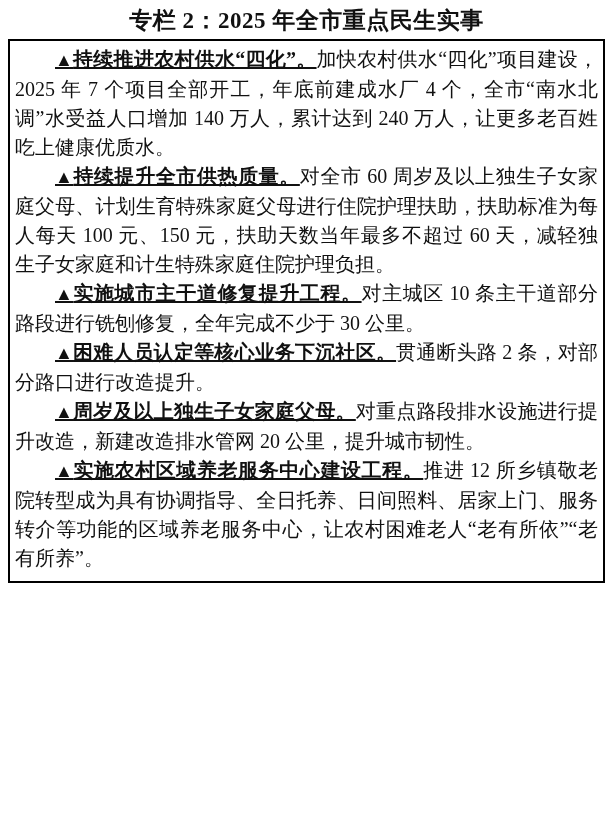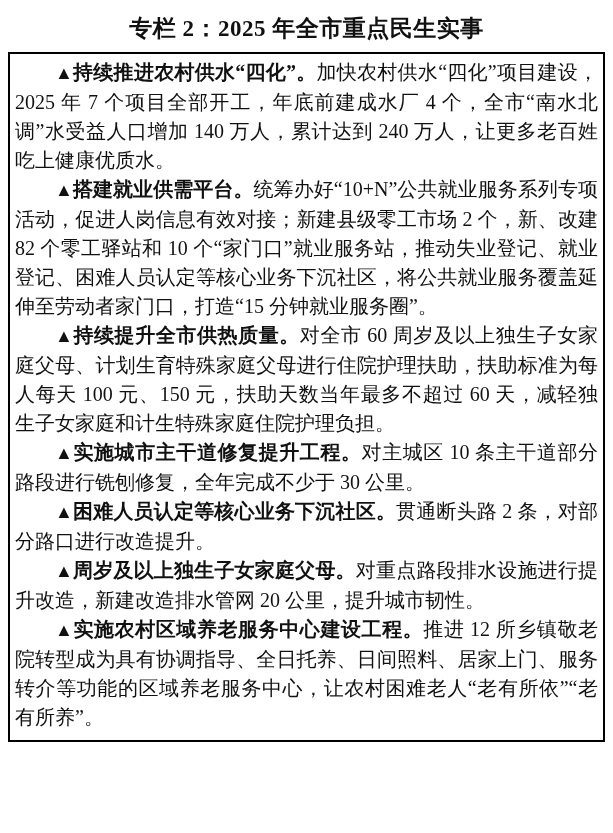--- a/index.html
+++ b/index.html
@@ -12,53 +12,52 @@
   body {
     width: 613px;
     height: 833px;
     background: var(--background);
     color: var(--text);
     font-family: "Liberation Serif", "DejaVu Serif", serif;
     overflow: hidden;
   }
   .page { width: 613px; height: 833px; }
   .title {
-    margin: 8px;
+    margin: 0;
     padding-top: 6px;
     text-align: center;
     font-size: 23px;
     line-height: 30px;
     font-weight: bold;
     letter-spacing: 0.5px;
   }
   .box {
     margin: 3px 8px 0 8px;
     border: 2px solid var(--border);
     padding: 4px 5px 8px 5px;
   }
   .item {
     margin: 0;
     font-size: 20px;
     line-height: 29px;
     text-align: justify;
     text-indent: 2em;
   }
-  .lead { font-weight: bold; }
+  .lead { font-weight: bold; text-decoration: underline; }
   .marker { font-weight: bold; font-size: 18px; }
 </style>
 </head>
 <body>
 
 <div class="page">
   <h1 class="title">专栏 2：2025 年全市重点民生实事</h1>
   <div class="box" id="box">
   <p class="item"><span class="lead"><span class="marker">▲</span><span>持续推进农村供水“四化”。</span></span><span>加快农村供水“四化”项目建设，2025 年 7 个项目全部开工，年底前建成水厂 4 个，全市“南水北调”水受益人口增加 140 万人，累计达到 240 万人，让更多老百姓吃上健康优质水。</span></p>
 
 
-  <p class="item"><span class="lead"><span class="marker">▲</span><span>搭建就业供需平台。</span></span><span>统筹办好“10+N”公共就业服务系列专项活动，促进人岗信息有效对接；新建县级零工市场 2 个，新、改建 82 个零工驿站和 10 个“家门口”就业服务站，推动失业登记、就业登记、困难人员认定等核心业务下沉社区，将公共就业服务覆盖延伸至劳动者家门口，打造“15 分钟就业服务圈”。</span></p>
 
   <p class="item"><span class="lead"><span class="marker">▲</span><span>持续提升全市供热质量。</span></span><span>对全市 60 周岁及以上独生子女家庭父母、计划生育特殊家庭父母进行住院护理扶助，扶助标准为每人每天 100 元、150 元，扶助天数当年最多不超过 60 天，减轻独生子女家庭和计生特殊家庭住院护理负担。</span></p>
 
   <p class="item"><span class="lead"><span class="marker">▲</span><span>实施城市主干道修复提升工程。</span></span><span>对主城区 10 条主干道部分路段进行铣刨修复，全年完成不少于 30 公里。</span></p>
 
   <p class="item"><span class="lead"><span class="marker">▲</span><span>困难人员认定等核心业务下沉社区。</span></span><span>贯通断头路 2 条，对部分路口进行改造提升。</span></p>
 
   <p class="item"><span class="lead"><span class="marker">▲</span><span>周岁及以上独生子女家庭父母。</span></span><span>对重点路段排水设施进行提升改造，新建改造排水管网 20 公里，提升城市韧性。</span></p>
 
 

